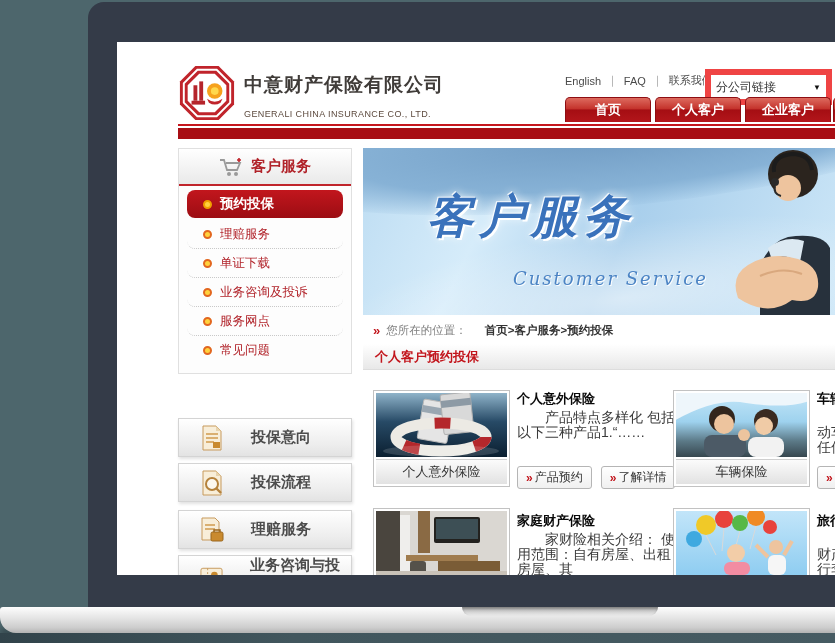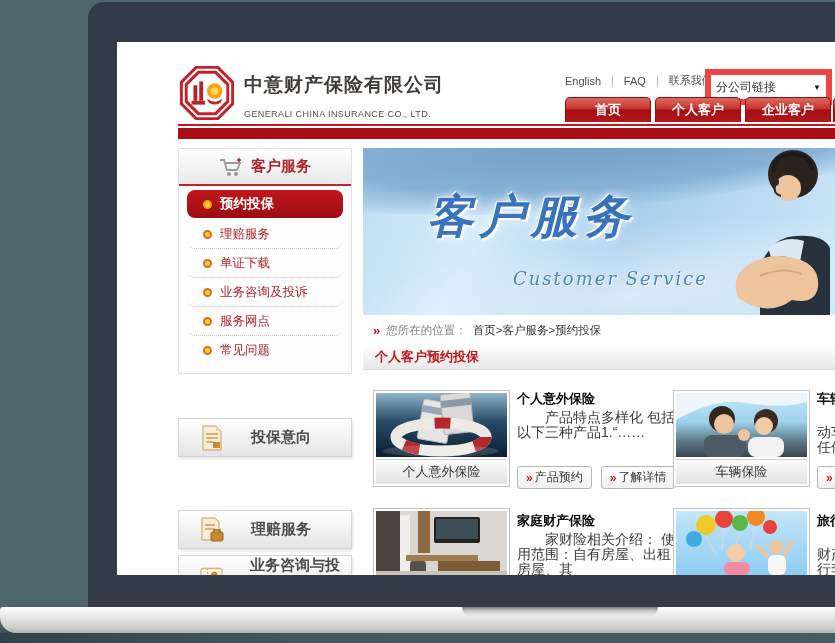--- a/index.html
+++ b/index.html
@@ -66,21 +66,21 @@
       background:radial-gradient(ellipse at center,rgba(255,255,255,.55) 0%,rgba(255,255,255,0) 65%);transform:rotate(-8deg);}
   .banner-title{position:absolute;left:64px;top:38px;font-size:46px;font-weight:bold;font-style:italic;letter-spacing:6px;
       color:#3a72bb;text-shadow:2px 2px 0 #fff,-1px -1px 0 rgba(255,255,255,.85),0 0 10px rgba(255,255,255,.9);z-index:2;}
   .banner-sub{position:absolute;left:150px;top:100px;font-size:18px;font-style:italic;color:#4c84c4;letter-spacing:2px;
       font-family:"DejaVu Serif","Liberation Serif",serif;text-shadow:1px 1px 0 rgba(255,255,255,.9);z-index:2;margin-top:20px;}
   .agent{position:absolute;right:0;top:0;height:167px;width:110px;z-index:3;}
 
   .breadcrumb{position:absolute;left:0;top:170px;width:472px;height:24px;display:flex;align-items:center;gap:6px;
       font-size:11.5px;color:#808080;padding-left:10px;box-sizing:border-box;background:#fff;}
   .bc-arrow{color:#c2151c;font-weight:bold;font-size:13px;}
-  .bc-trail{color:#333;font-weight:normal;cursor:pointer;}
+  .bc-trail{color:#333;font-weight:bold;cursor:pointer;margin-left:12px;}
   .section-bar{position:absolute;left:0;top:196px;width:472px;height:26px;line-height:26px;
       background:linear-gradient(#ffffff,#e8e8e8);border-bottom:1px solid #ddd;
       color:#c2151c;font-weight:bold;font-size:13px;padding-left:12px;box-sizing:border-box;}
 
   .pcard{position:absolute;width:137px;background:#fff;border:1px solid #c2c2c2;box-sizing:border-box;padding:2px;cursor:pointer;}
   .pimg{height:64px;position:relative;overflow:hidden;}
   .pimg svg{position:absolute;left:0;top:0;}
   .img-lifebuoy{background:linear-gradient(180deg,#8fb3c9 0%,#274a66 45%,#0b1f30 100%);}
   .img-car{background:linear-gradient(180deg,#c3e6f8 0%,#9ed2ee 45%,#5c7a88 75%,#37474f 100%);}
   .img-room{background:#dad7d2;}
@@ -184,20 +184,29 @@
 
       <div class="qbtn" style="top:270px">
         <svg width="26" height="28" viewBox="0 0 26 28">
           <path d="M4 2 h13 l5 5 v19 h-18 z" fill="#f8eed9" stroke="#c79a5d"></path>
           <path d="M17 2 l5 5 h-5 z" fill="#e8d3ac"></path>
           <path d="M7 10 h12 M7 14 h12 M7 18 h8" stroke="#cf9a4e" stroke-width="1.6"></path>
           <rect x="14" y="18" width="7" height="6" fill="#c98a2e"></rect>
         </svg>
         <span>投保意向</span>
       </div>
+      <div class="qbtn" style="top:315px">
+        <svg width="26" height="28" viewBox="0 0 26 28">
+          <path d="M4 2 h13 l5 5 v19 h-18 z" fill="#f8eed9" stroke="#c79a5d"></path>
+          <path d="M17 2 l5 5 h-5 z" fill="#e8d3ac"></path>
+          <circle cx="13" cy="15" r="6" fill="rgba(255,255,255,.6)" stroke="#b5823c" stroke-width="2"></circle>
+          <path d="M17 19 l5 5" stroke="#b5823c" stroke-width="2.4"></path>
+        </svg>
+        <span>投保流程</span>
+      </div>
       <div class="qbtn" style="top:362px">
         <svg width="26" height="28" viewBox="0 0 26 28">
           <path d="M3 2 h13 l4 4 v18 h-17 z" fill="#f8eed9" stroke="#c79a5d"></path>
           <path d="M6 9 h10 M6 13 h10" stroke="#cf9a4e" stroke-width="1.5"></path>
           <rect x="12" y="16" width="12" height="9" rx="1.5" fill="#c98a2e" stroke="#9a671e"></rect>
           <path d="M15 16 v-2 h6 v2" fill="none" stroke="#9a671e" stroke-width="1.5"></path>
         </svg>
         <span>理赔服务</span>
       </div>
       <div class="qbtn" style="top:407px">

